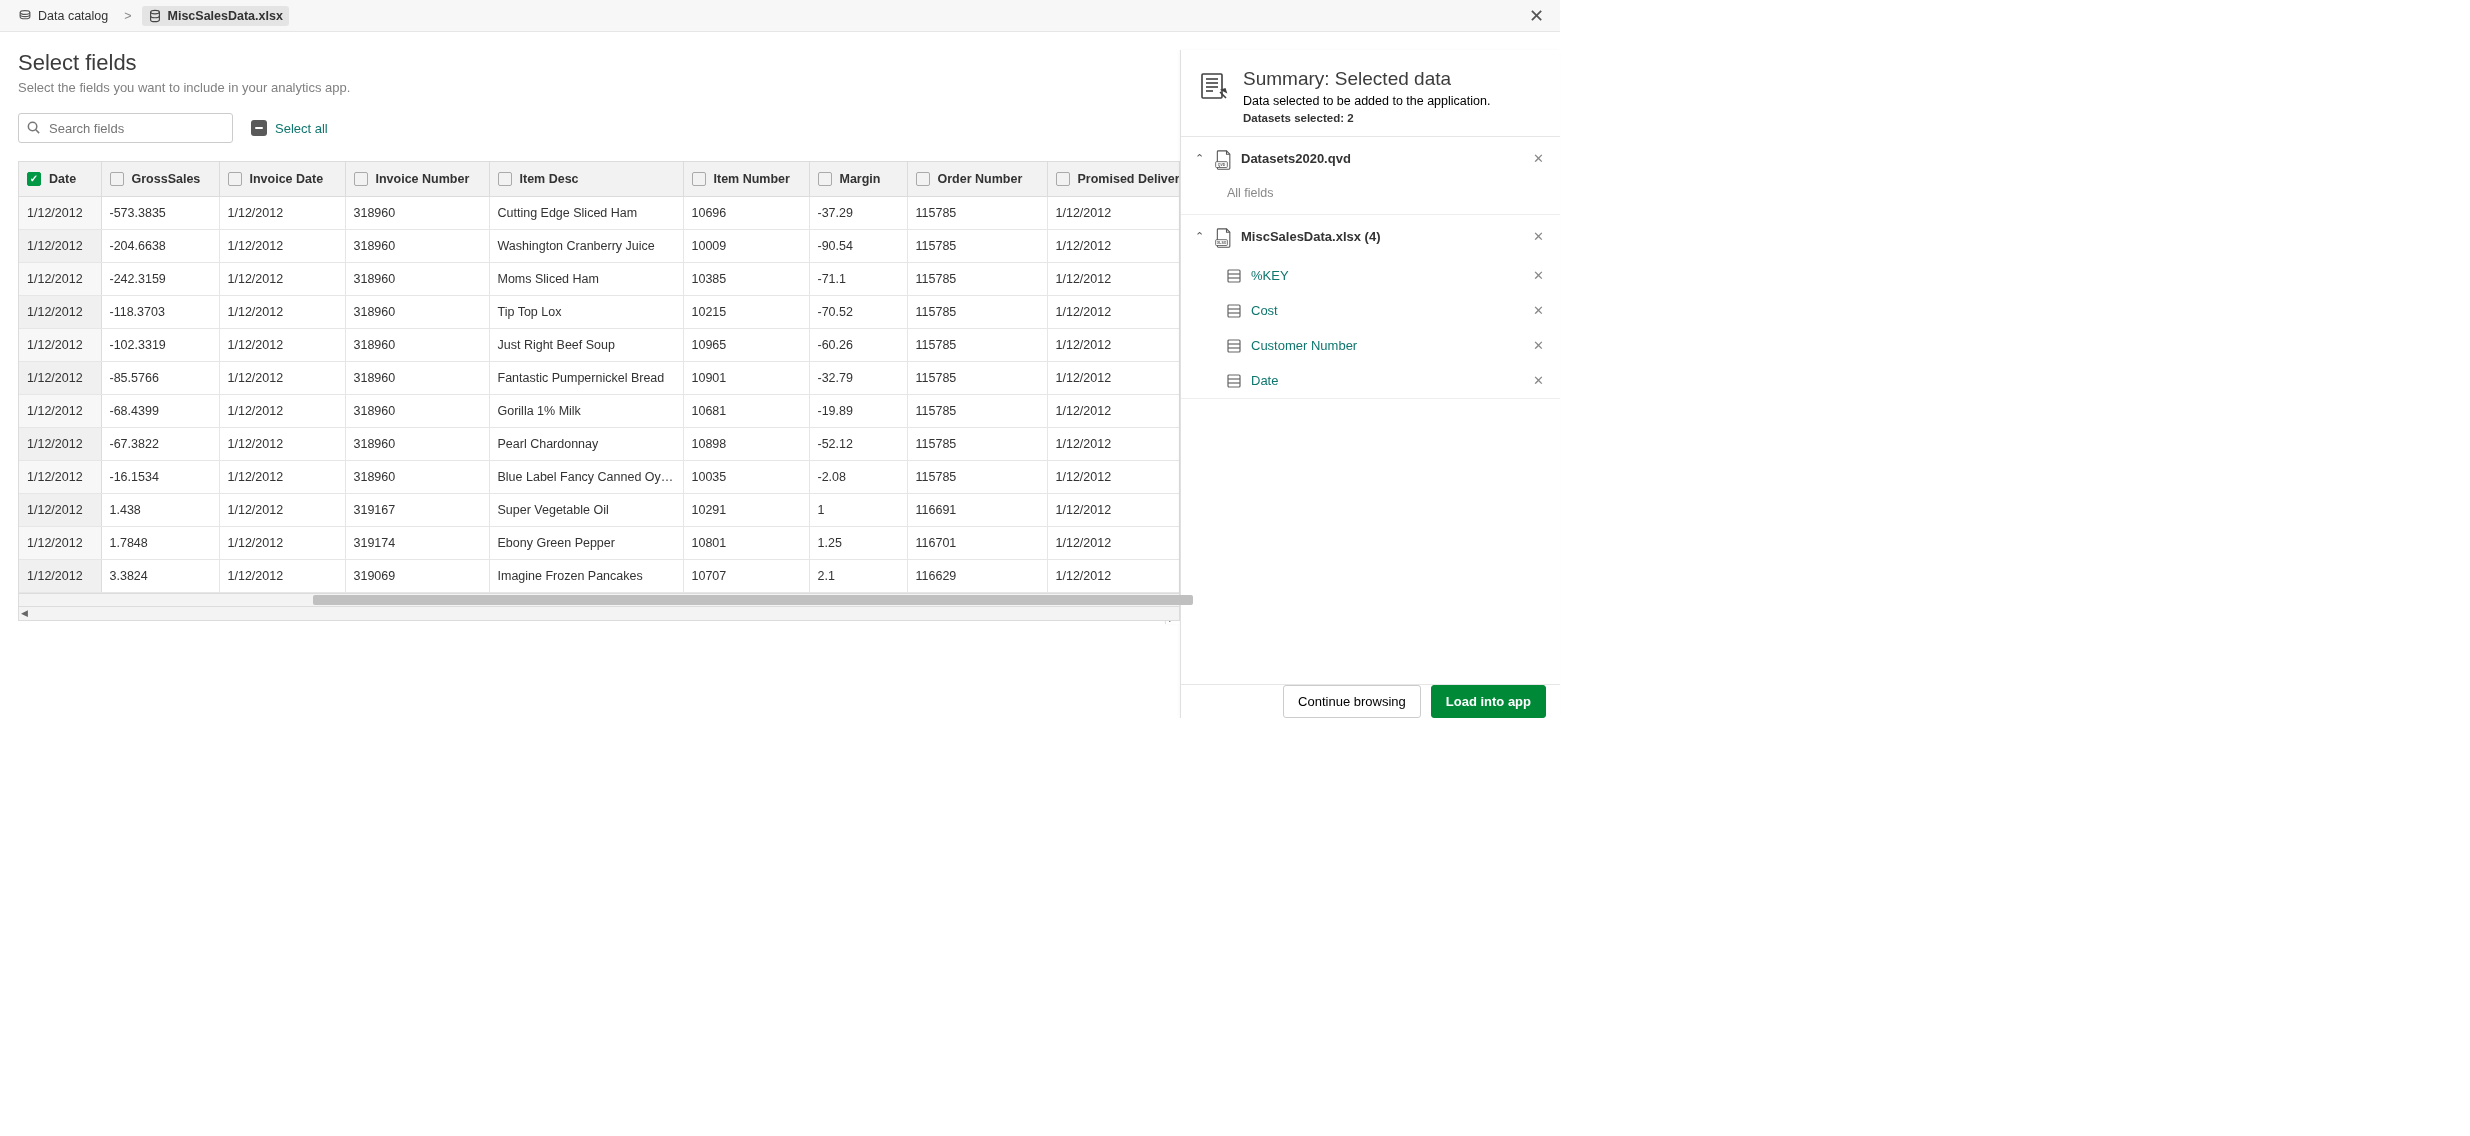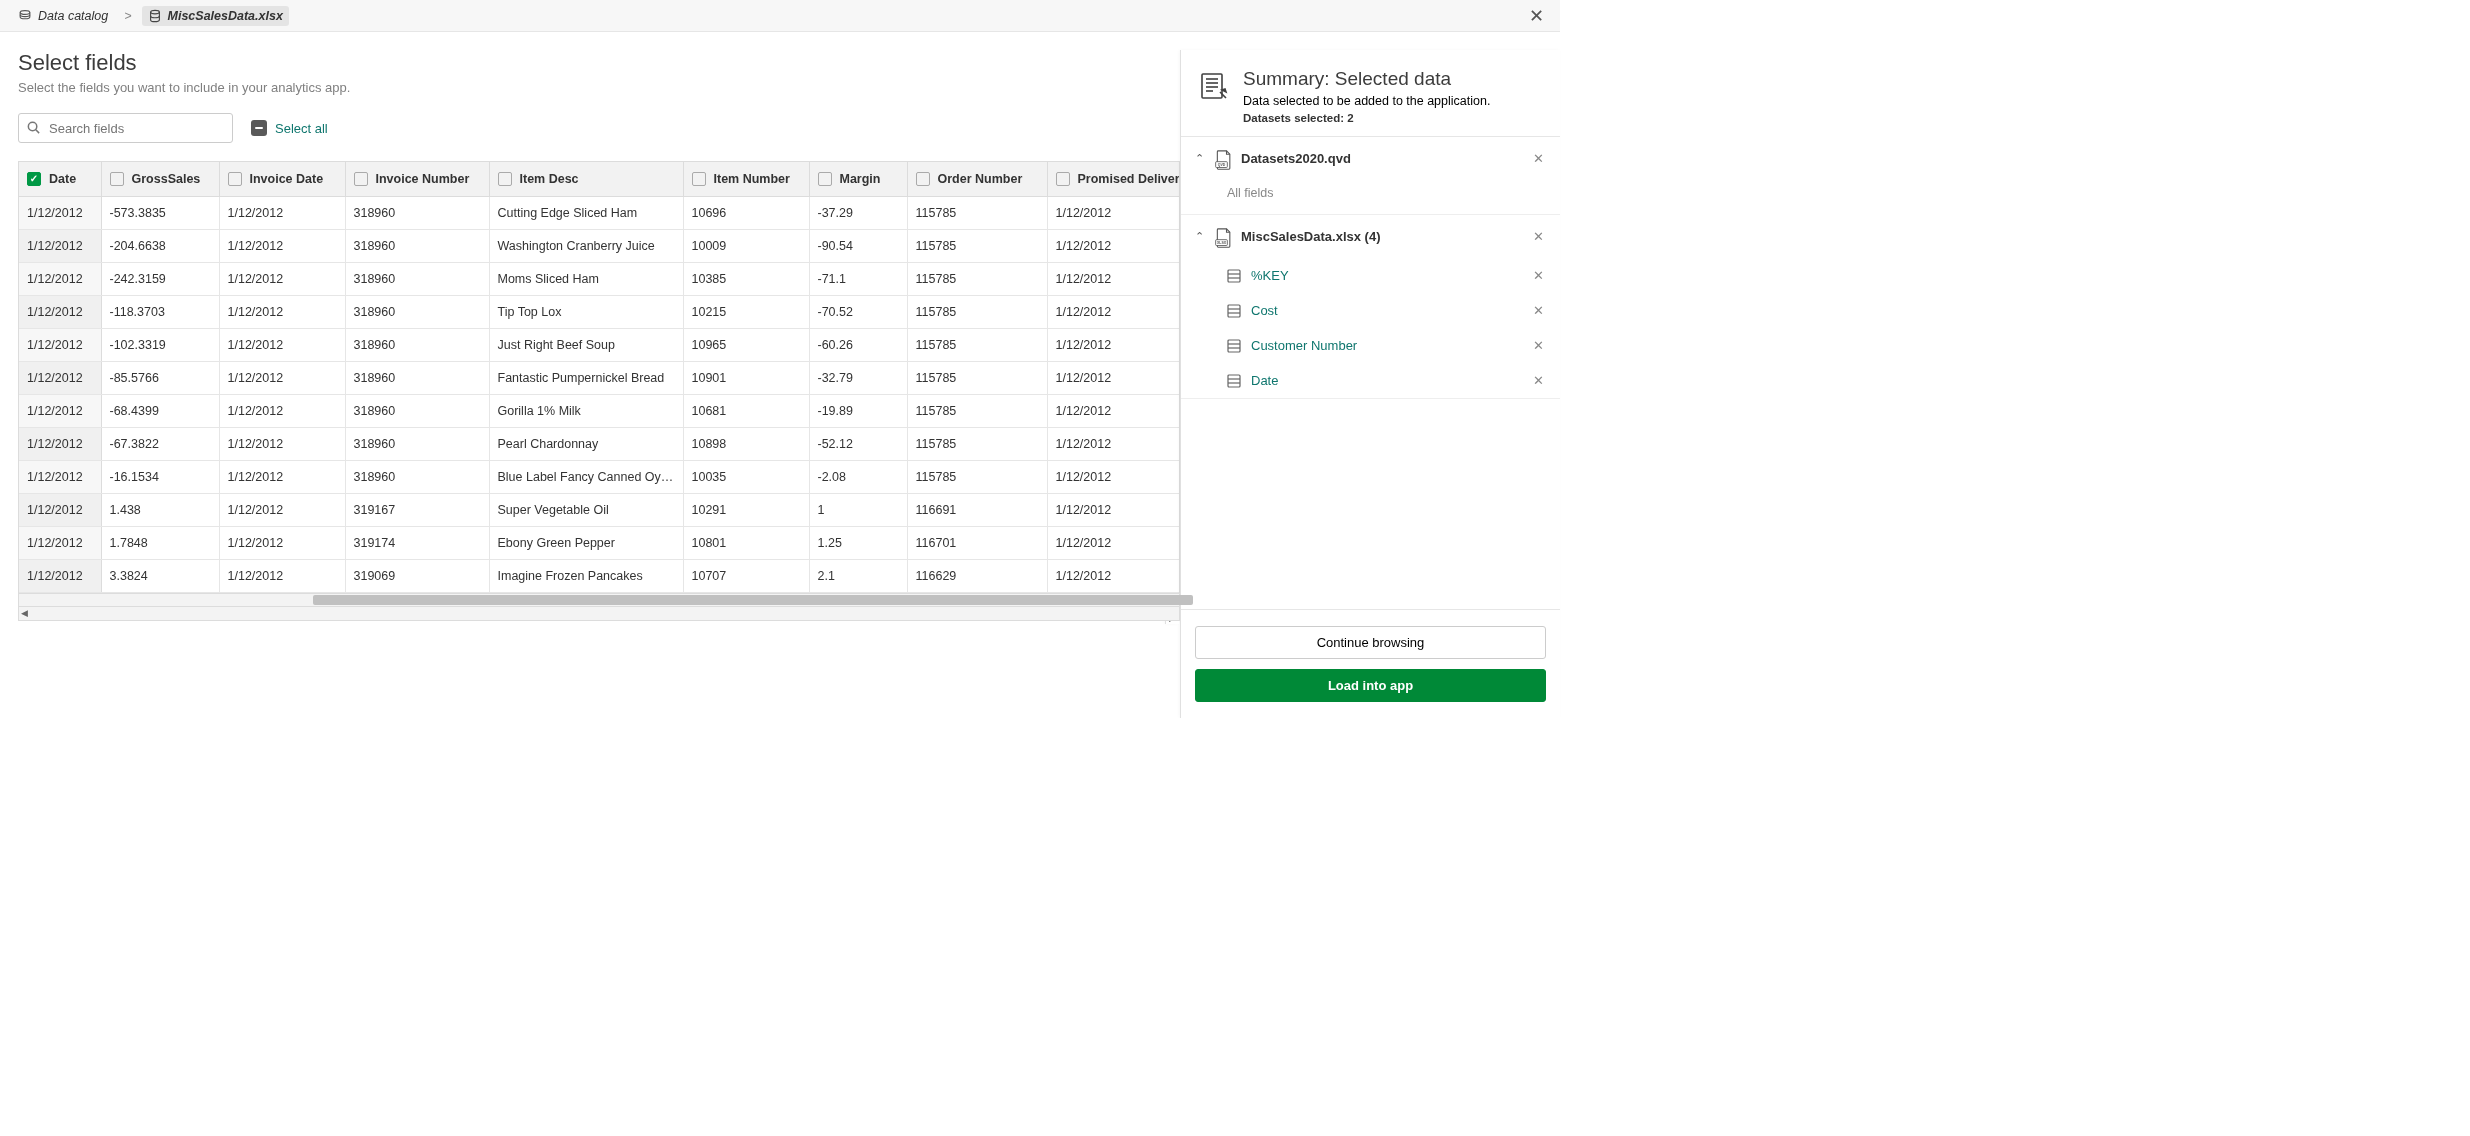--- a/index.html
+++ b/index.html
@@ -13,21 +13,21 @@
 .app { width: 1560px; height: 718px; position: relative; }
 
 
 .topbar {
   display: flex; align-items: center;
   height: 32px;
   padding: 0 12px;
   border-bottom: 1px solid #e6e6e6;
   background: #f7f7f7;
 }
-.breadcrumb { display: flex; align-items: center; gap: 8px; font-size: 12.5px; color: #333; font-style: italic; }
+.breadcrumb { display: flex; align-items: center; gap: 8px; font-size: 12.5px; color: #333; }
 .breadcrumb .bc-icon { width: 14px; height: 14px; display: inline-flex; }
 .breadcrumb .bc-sep { color: #888; padding: 0 2px; }
 .bc-item { display: flex; align-items: center; gap: 6px; padding: 3px 6px; border-radius: 3px; }
 .bc-item.active { background: #e4e4e4; font-weight: 600; }
 .close-page { margin-left: auto; cursor: pointer; color: #555; font-size: 18px; padding: 4px; }
 
 
 .main { display: flex; height: calc(100% - 32px); }
 .left { flex: 1; padding: 18px 0 0 18px; display: flex; flex-direction: column; min-width: 0; }
 .title { font-size: 22px; color: #3c3c3c; margin-bottom: 4px; }
@@ -126,22 +126,22 @@
 .field-row {
   display: flex; align-items: center; gap: 10px;
   padding: 8px 14px 8px 46px;
 }
 .field-row .field-icon { width: 14px; height: 14px; flex-shrink: 0; }
 .field-row .field-name { flex: 1; font-size: 13px; color: #0f766e; }
 .field-row .field-remove { color: #888; cursor: pointer; padding: 2px; }
 
 .footer {
   margin-top: auto; border-top: 1px solid #e6e6e6;
-  padding: 16px 14px;
-  display: flex; gap: 10px; justify-content: flex-end; flex-direction: column;
+  padding: 0 14px;
+  display: flex; gap: 10px; justify-content: flex-end;
 }
 .btn {
   padding: 8px 14px; font-size: 13px; border-radius: 3px; cursor: pointer;
   border: 1px solid #ccc; background: #fff;
 }
 .btn.primary { background: #008937; border-color: #008937; color: #fff; font-weight: 600; }
 
 svg { display: block; }
 </style>
 </head>

